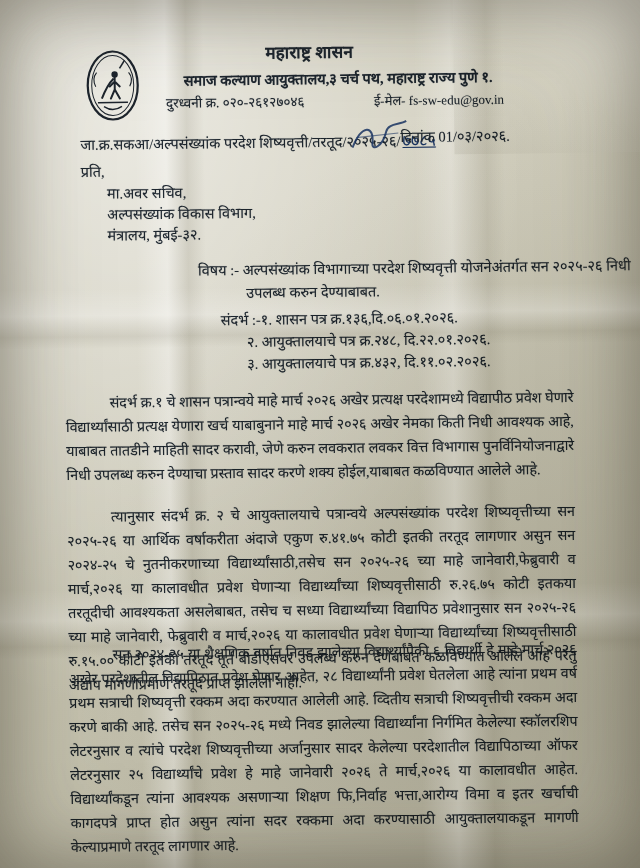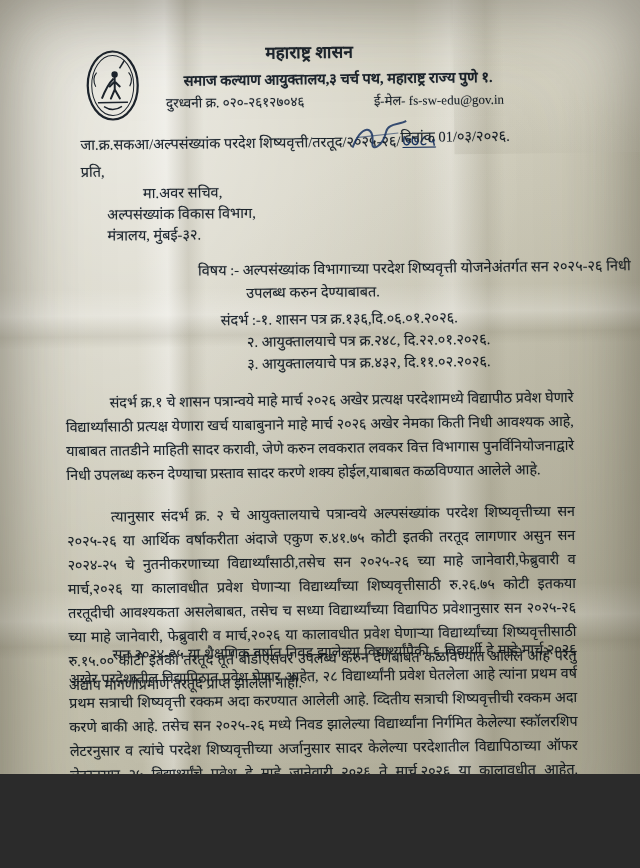--- a/index.html
+++ b/index.html
@@ -10,21 +10,21 @@
   body {
     width: 640px;
     height: 868px;
     overflow: hidden;
     font-family: "Liberation Sans", sans-serif;
   }
 
   #page {
     position: relative;
     width: 640px;
-    height: 774px;
+    height: 868px;
     background: #c9c5b4;
     overflow: hidden;
   }
 
   
   #paper {
     position: absolute;
     left: -12px;
     top: -14px;
     width: 664px;
@@ -117,21 +117,21 @@
 
   
   #ref-no { left: 84px; top: 130px; font-size: 14.5px; }
   #date-line { left: 404px; top: 127px; font-size: 14.5px; }
   #scribble {
     position:absolute; left: 352px; top: 118px; width: 66px; height: 36px;
     pointer-events:none;
   }
 
   #to-label { left: 84px; top: 158px; font-size: 14.5px; }
-  #addr-1 { left: 110px; top: 180px; font-size: 14.5px; margin-left: 36px; }
+  #addr-1 { left: 110px; top: 180px; font-size: 14.5px; }
   #addr-2 { left: 110px; top: 201px; font-size: 14.5px; }
   #addr-3 { left: 110px; top: 222px; font-size: 14.5px; }
 
   
   #subject-1 { left: 200px; top: 258px; font-size: 14.5px; }
   #subject-2 { left: 248px; top: 281px; font-size: 14.5px; }
 
   #ref-head { left: 222px; top: 308px; font-size: 14.5px; }
   #ref-2 { left: 248px; top: 330px; font-size: 14.5px; }
   #ref-3 { left: 248px; top: 352px; font-size: 14.5px; }

